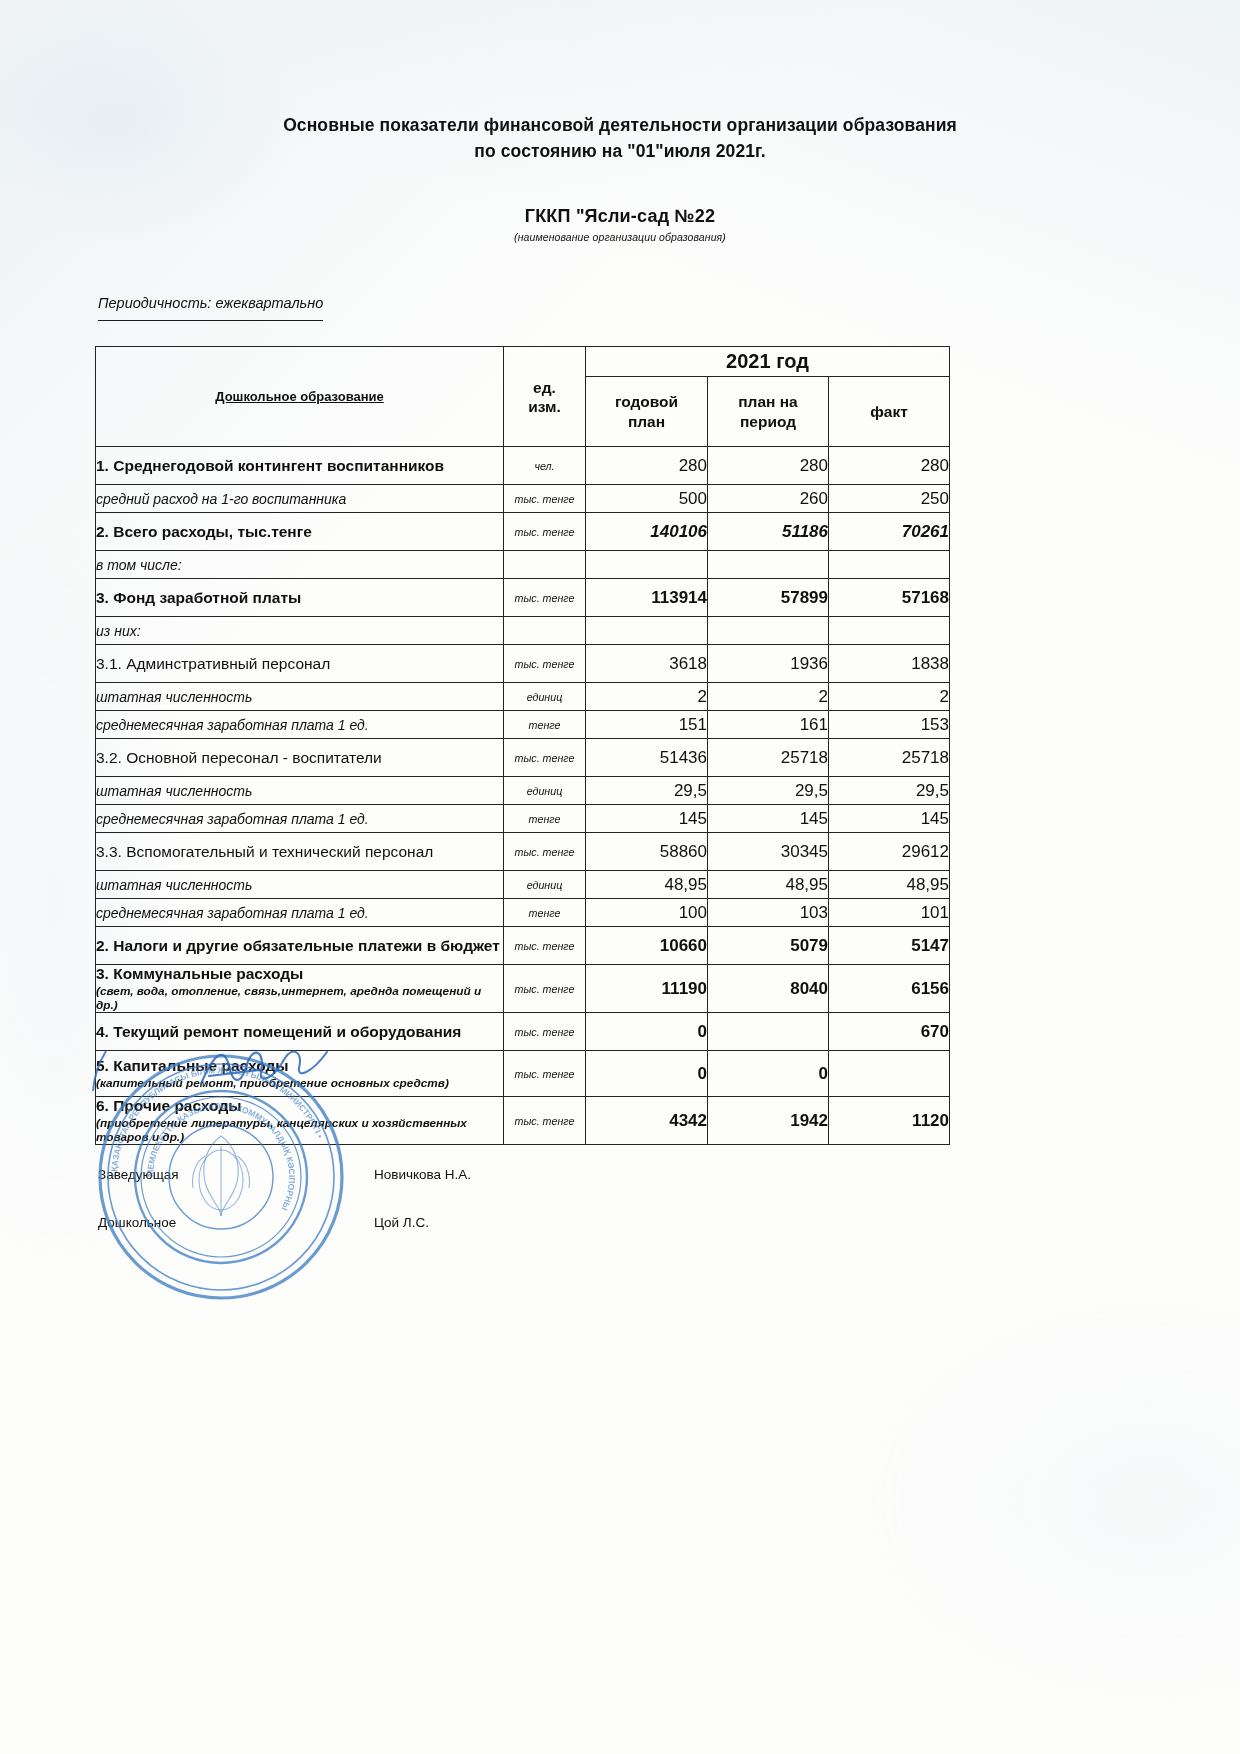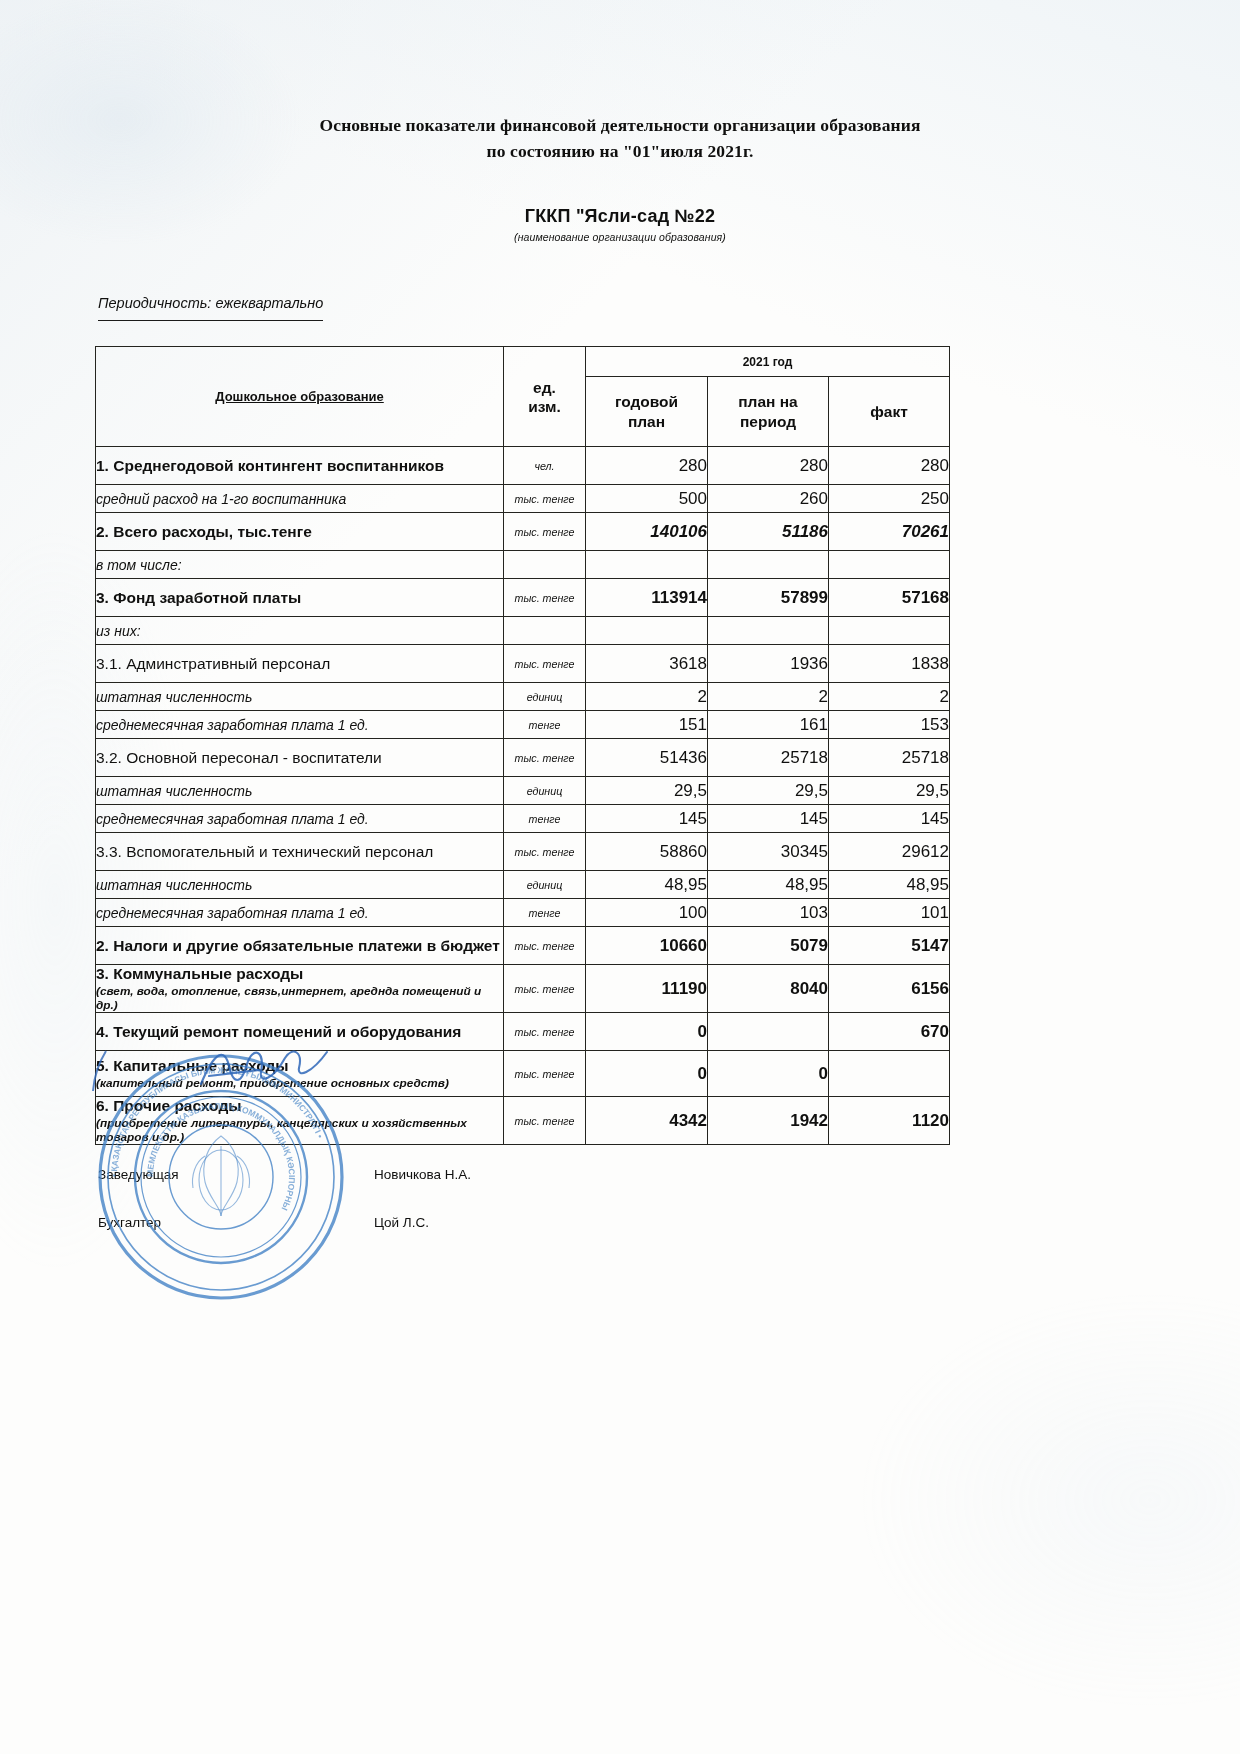--- a/index.html
+++ b/index.html
@@ -36,21 +36,20 @@
   .content { position: relative; z-index: 3; }
 
   
   .doc-title {
     text-align: center;
     font-weight: bold;
     font-size: 17.5px;
     line-height: 26px;
     margin-top: 112px;
     letter-spacing: .1px;
-    font-family: Liberation Serif, serif;
   }
   .org-block { text-align: center; margin-top: 42px; }
   .org-name {
     font-weight: bold;
     font-size: 18px;
     letter-spacing: .2px;
   }
   .org-caption {
     font-size: 10.5px;
     font-style: italic;
@@ -92,21 +91,21 @@
     height: 100px;
     text-decoration: underline;
   }
   th.hdr-unit {
     font-size: 15.5px;
     font-weight: bold;
     text-align: center;
     line-height: 19px;
   }
   th.hdr-year-span {
-    font-size: 12px;
+    font-size: 20px;
     font-weight: bold;
     text-align: center;
     height: 30px;
   }
   th.hdr-sub {
     font-size: 15.5px;
     font-weight: bold;
     text-align: center;
     line-height: 20px;
     height: 70px;
@@ -425,21 +424,21 @@
       </tbody>
   </table>
 
   <div class="signatures" id="signature-block">
       <div class="sig-row">
         <span class="sig-role">Заведующая</span>
         <span class="sig-line"></span>
         <span class="sig-person">Новичкова Н.А.</span>
       </div>
       <div class="sig-row">
-        <span class="sig-role">Бухгалтер</span>
+        <span class="sig-role">Дошкольное</span>
         <span class="sig-line"></span>
         <span class="sig-person">Цой Л.С.</span>
       </div>
     </div>
 
 </div>
 
 <svg class="stamp" viewBox="0 0 250 250">
   <g fill="none" stroke="#3f7fc4" stroke-opacity="0.78">
     <circle cx="125" cy="125" r="121" stroke-width="3.2"></circle>

